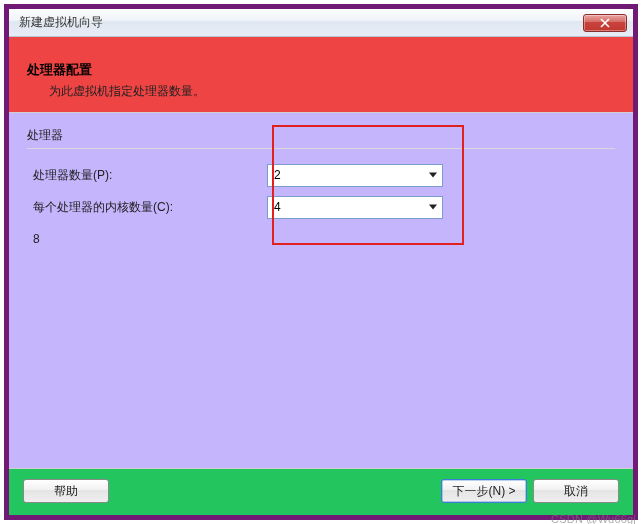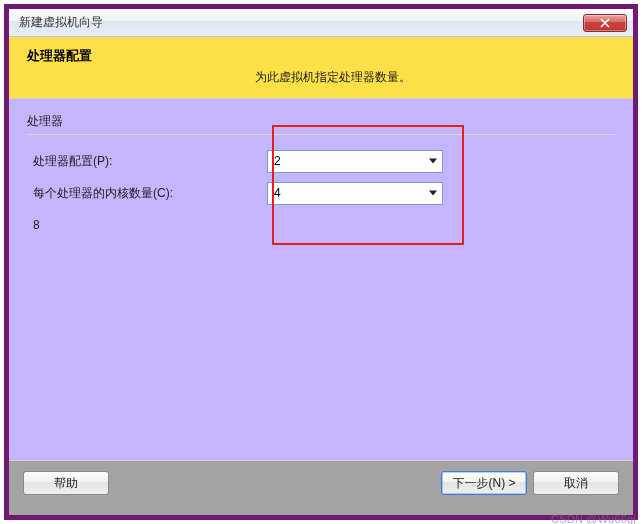--- a/index.html
+++ b/index.html
@@ -38,26 +38,26 @@
     border-radius: 3px;
     background: linear-gradient(to bottom, #e9a3a0 0%, #d56b66 45%, #c9433d 46%, #c0372f 100%);
     display: flex; align-items: center; justify-content: center;
     color: #fff;
     box-shadow: inset 0 0 0 1px rgba(255,255,255,0.35);
     cursor: pointer;
   }
   .close-btn svg { width: 12px; height: 10px; display:block; }
   
   .header {
-    background: #fde047;
+    background: #ef4444;
     border-bottom: 1px solid #cfcfcf;
-    padding: 10px 16px 12px 18px;
+    padding: 24px 16px 12px 18px;
   }
   .header .hdr-title { font-weight: bold; font-size: 13px; color: #000; }
-  .header .hdr-sub { margin: 4px 0 0 22px; color: #222; text-align: center; }
+  .header .hdr-sub { margin: 4px 0 0 22px; color: #222; }
   
   .content {
     flex: 1;
     padding: 14px 18px 10px 18px;
     background: #c4b5fd;
   }
   .group-label { color: #222; margin-bottom: 4px; }
   .sep {
     border: none;
     border-top: 1px solid #d8d8d8;
@@ -110,24 +110,24 @@
     border: 2px solid #e22020;
     left: 263px;
     top: 116px;
     width: 192px;
     height: 120px;
     pointer-events: none;
   }
   
   .footer {
     border-top: 1px solid #cfcfcf;
-    padding: 10px 14px 20px 14px;
+    padding: 10px 14px 12px 14px;
     display: flex;
     align-items: center;
-    background: #a3a3a3;
+    background: #22c55e;
   }
   .spacer { flex: 1; }
   .btn {
     height: 24px;
     min-width: 86px;
     padding: 0 10px;
     border: 1px solid #8a8a8a;
     border-radius: 3px;
     background: linear-gradient(to bottom, #ffffff 0%, #f1f1f1 45%, #e4e4e4 46%, #efefef 100%);
     font-family: inherit;
@@ -170,21 +170,21 @@
   <div class="header">
     <div class="hdr-title">处理器配置</div>
     <div class="hdr-sub">为此虚拟机指定处理器数量。</div>
   </div>
 
   <div class="content">
     <div class="group-label">处理器</div>
     <hr class="sep">
 
     <div class="row">
-      <div class="lbl">处理器配置(P):</div>
+      <div class="lbl">处理器数量(P):</div>
       <div class="combo-outer">
         <input class="combo" readonly="" value="2" style="">
         <span class="combo-caret"></span>
       </div>
     </div>
 
     <div class="row">
       <div class="lbl">每个处理器的内核数量(C):</div>
       <div class="combo-outer">
         <input class="combo" readonly="" value="4" style="">

